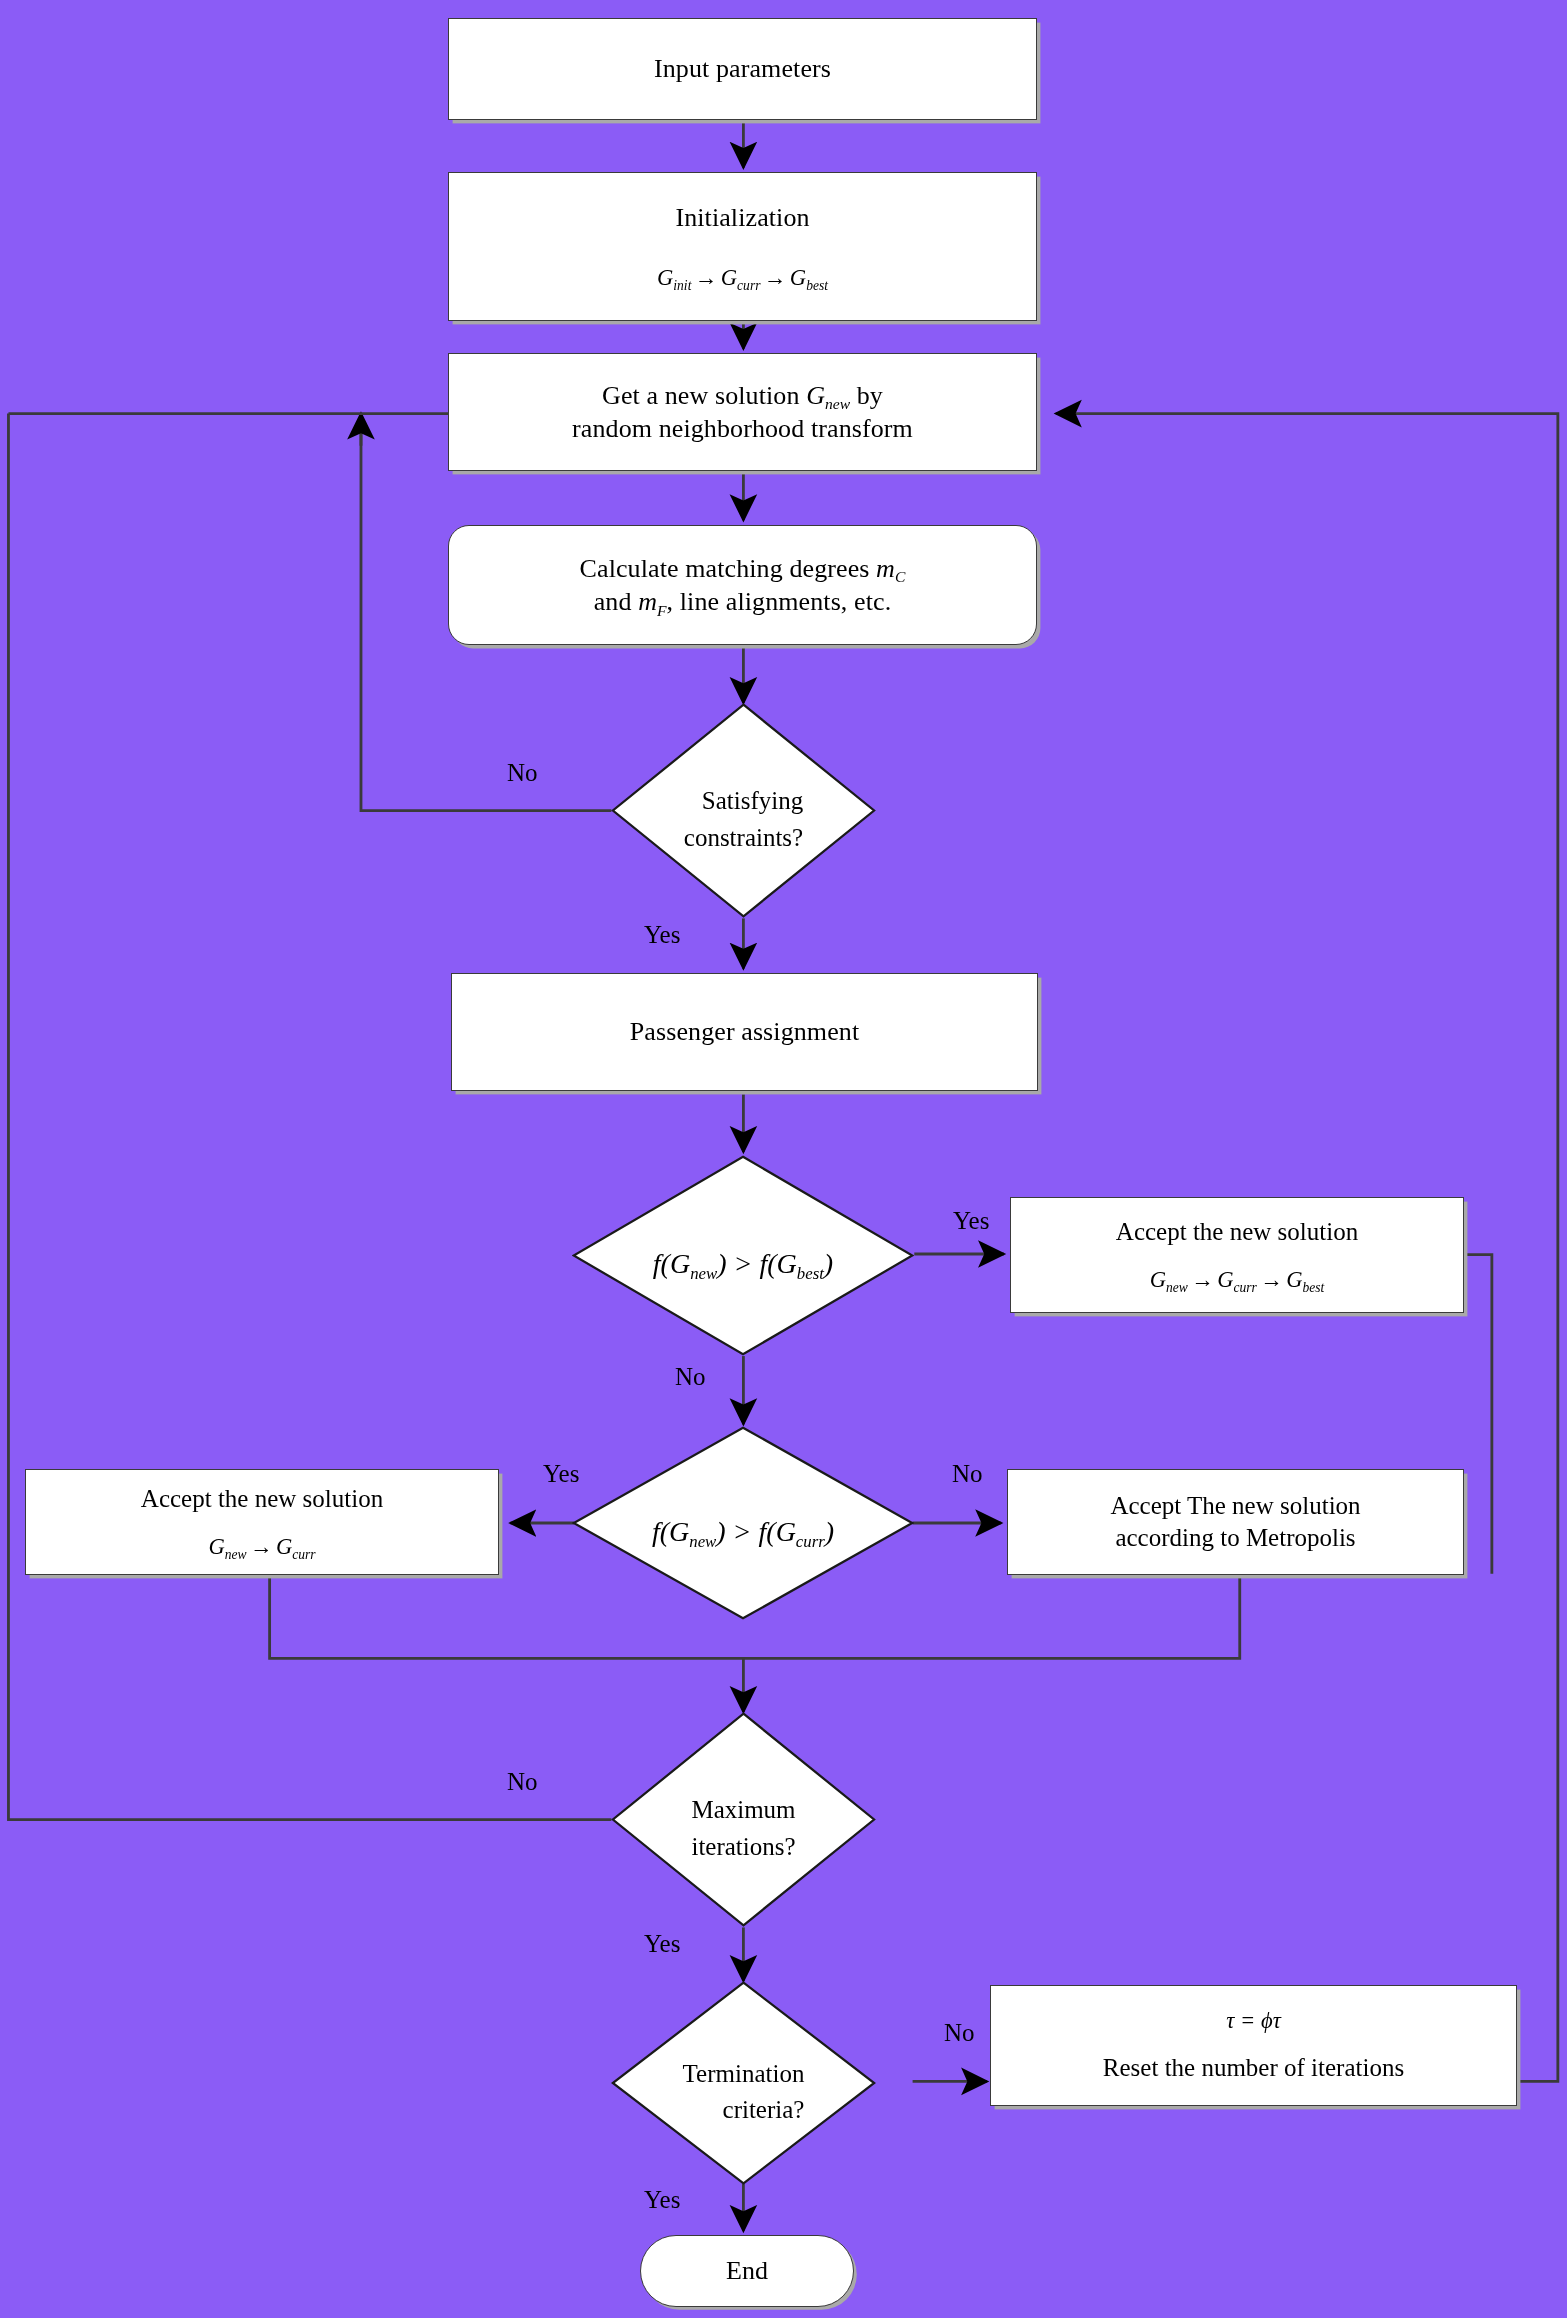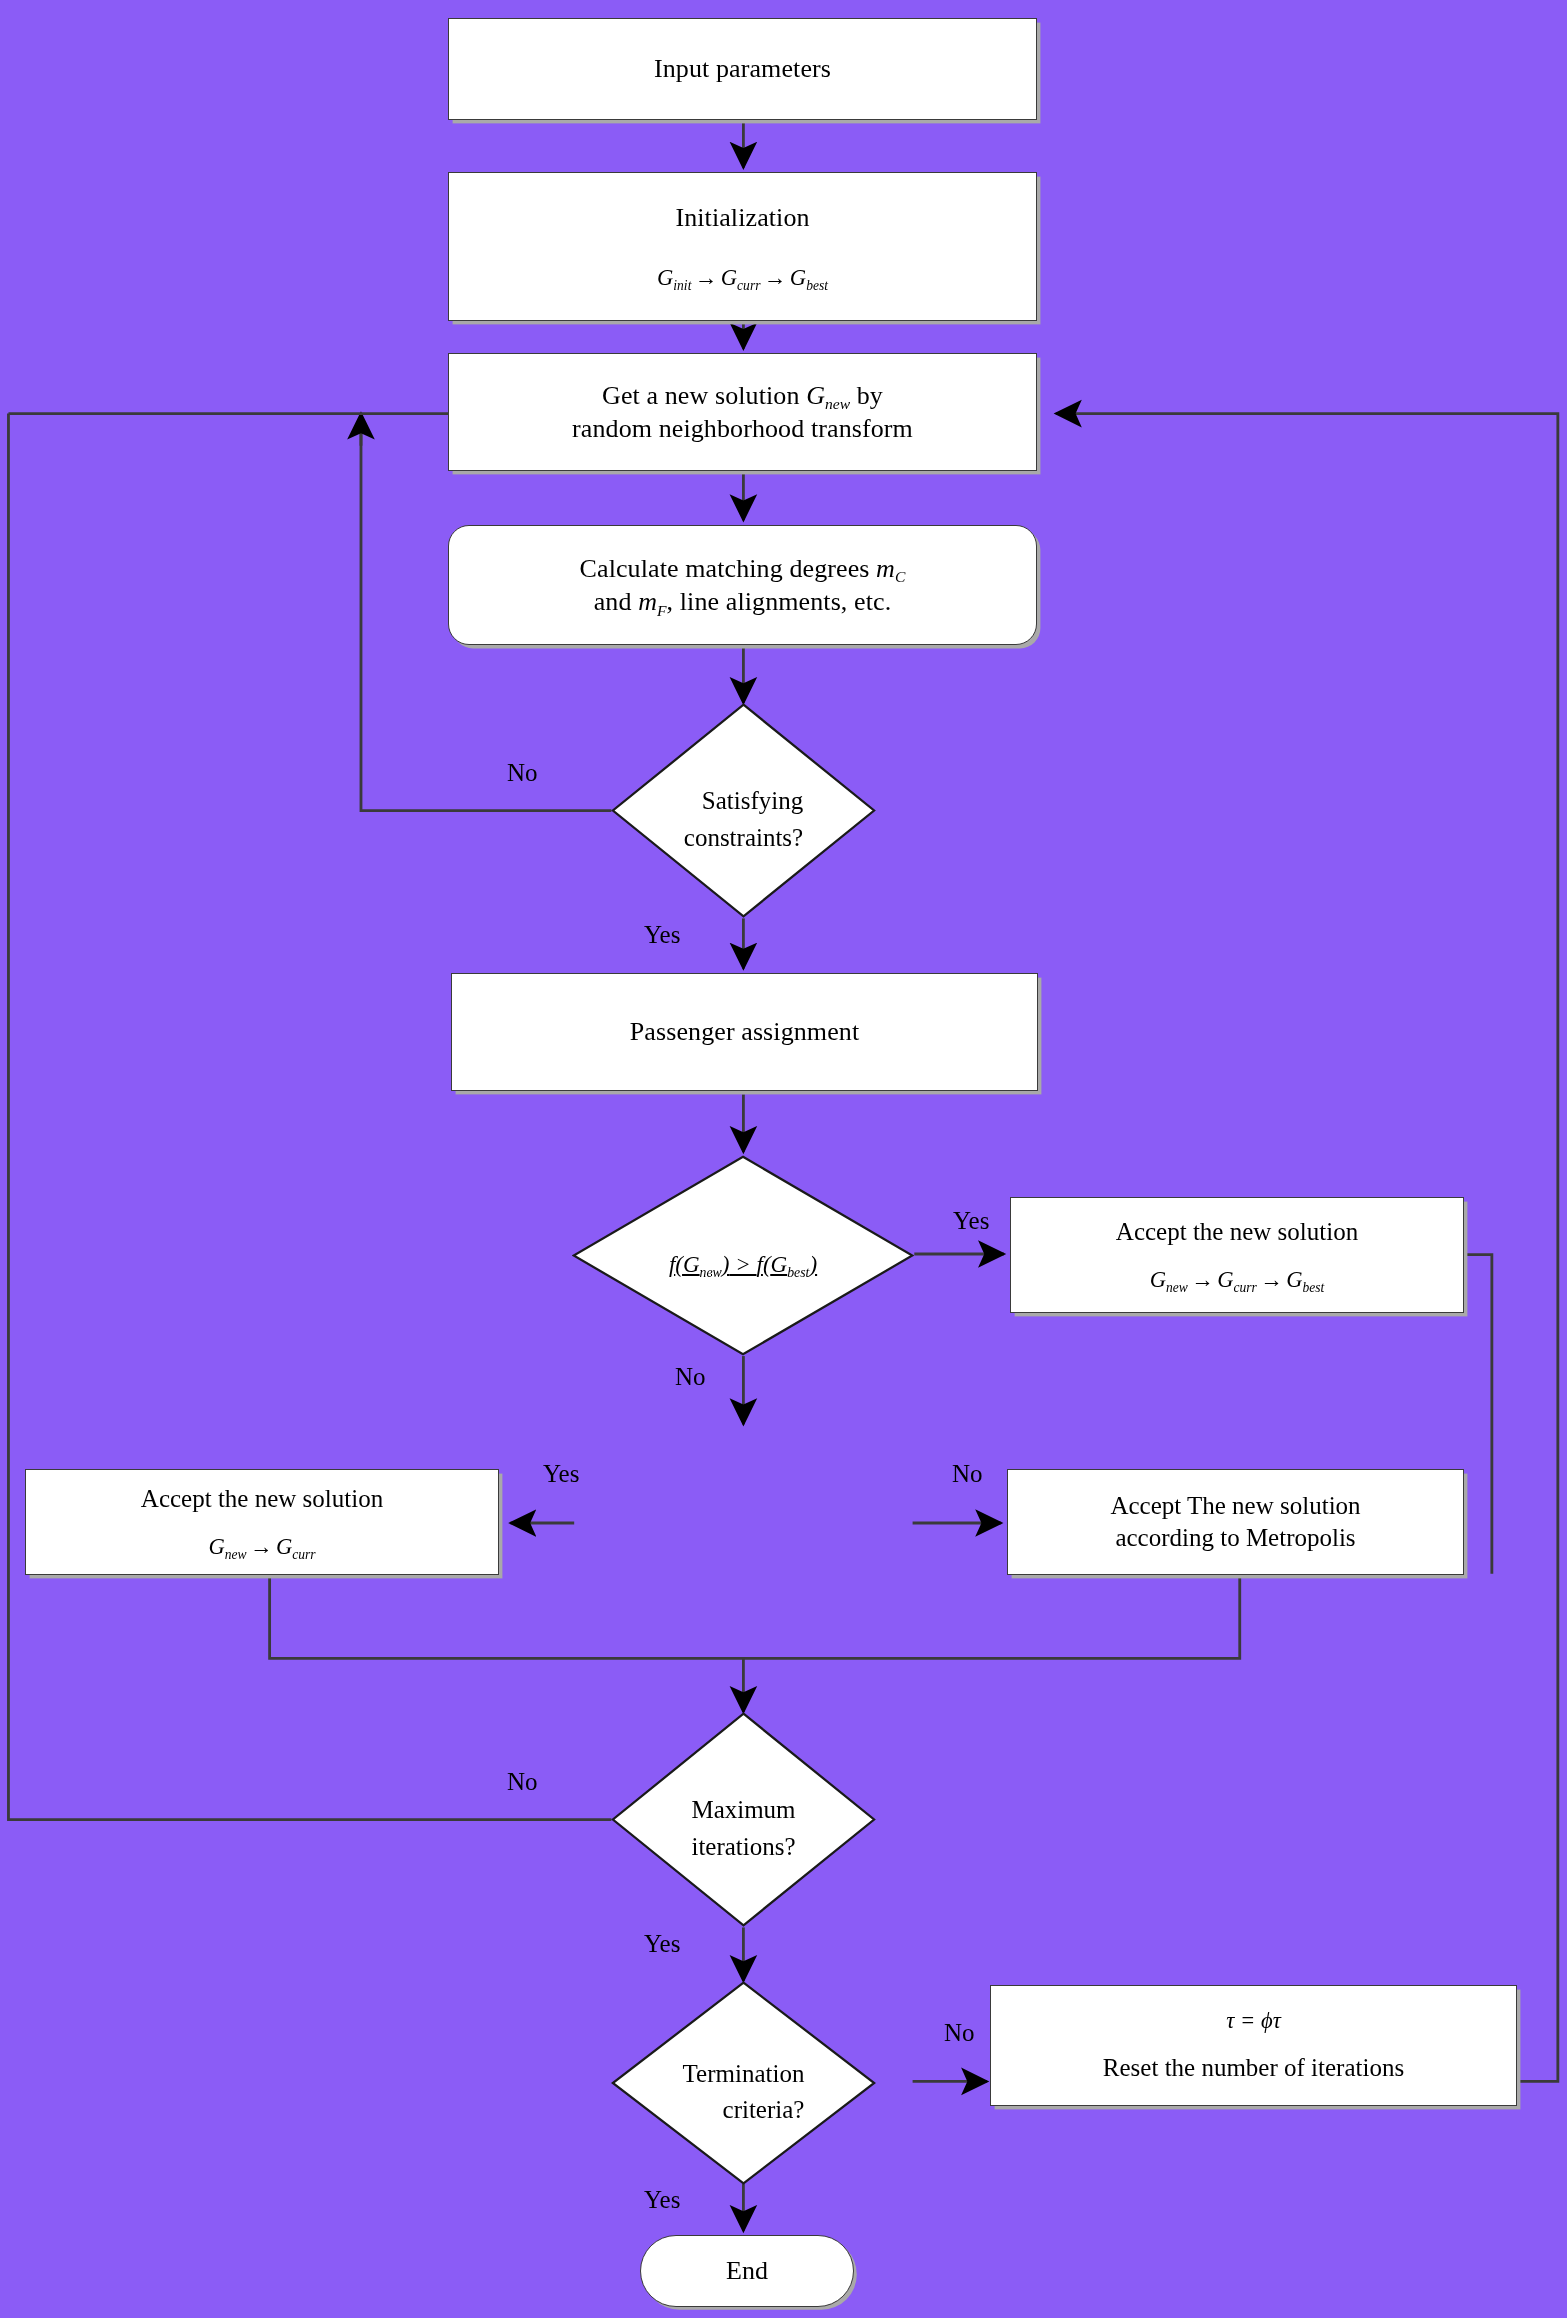--- a/index.html
+++ b/index.html
@@ -77,23 +77,22 @@
   }
   .t-sub {
     font-size: 22.6px;
     font-style: italic;
     line-height: 1.3;
   }
   .t-dia {
     font-size: 25px;
   }
   .t-dia-it {
-    font-size: 23px;
-    font-style: italic;
-    text-decoration: underline;
+    font-size: 28px;
+    font-style: italic;
   }
   .edge-label {
     position: absolute;
     font-size: 25px;
     line-height: 1;
     white-space: nowrap;
     margin-left: 24px;
   }
   var, .v {
     font-style: italic;
@@ -219,20 +218,28 @@
   <div class="edge-label" style="left:929px; top:1208px;">Yes</div>
   <div class="edge-label" style="left:651px; top:1364px;">No</div>
 
   <div class="node proc" style="left:1010px; top:1197px; width:454px; height:116px;">
     <div class="t-mid">Accept the new solution</div>
     <div class="t-sub line2 nowrap">
       <span class="v">G</span><sub>new</sub><span class="arr">→</span><span class="v">G</span><sub>curr</sub><span class="arr">→</span><span class="v">G</span><sub>best</sub>
     </div>
   </div>
 
+  <div class="diamond-wrap" style="left:572px; top:1426px; width:342px; height:194px;">
+    <svg width="342" height="194" viewBox="0 0 606 344">
+      <polygon points="303,3 603,172 303,341 3,172" fill="#ffffff" stroke="#1a1a1a" stroke-width="4"></polygon>
+    </svg>
+    <div class="diamond-text t-dia-it nowrap">
+      <span class="v">f</span><span>(</span><span class="v">G</span><sub>new</sub><span>)</span><span> &gt; </span><span class="v">f</span><span>(</span><span class="v">G</span><sub>curr</sub><span>)</span>
+    </div>
+  </div>
   <div class="edge-label" style="left:519px; top:1461px;">Yes</div>
   <div class="edge-label" style="left:928px; top:1461px;">No</div>
 
   <div class="node proc" style="left:25px; top:1469px; width:474px; height:106px;">
     <div class="t-mid">Accept the new solution</div>
     <div class="t-sub line2 nowrap">
       <span class="v">G</span><sub>new</sub><span class="arr">→</span><span class="v">G</span><sub>curr</sub>
     </div>
   </div>
 

